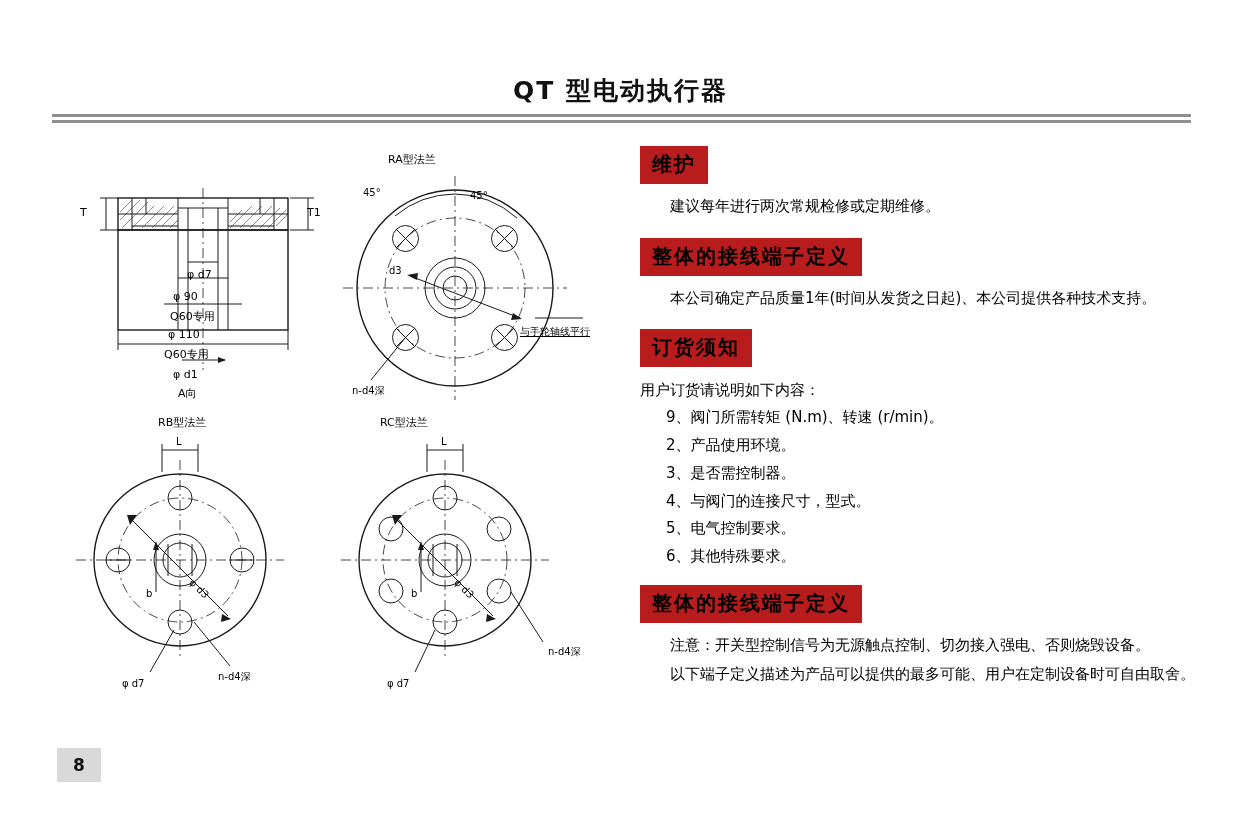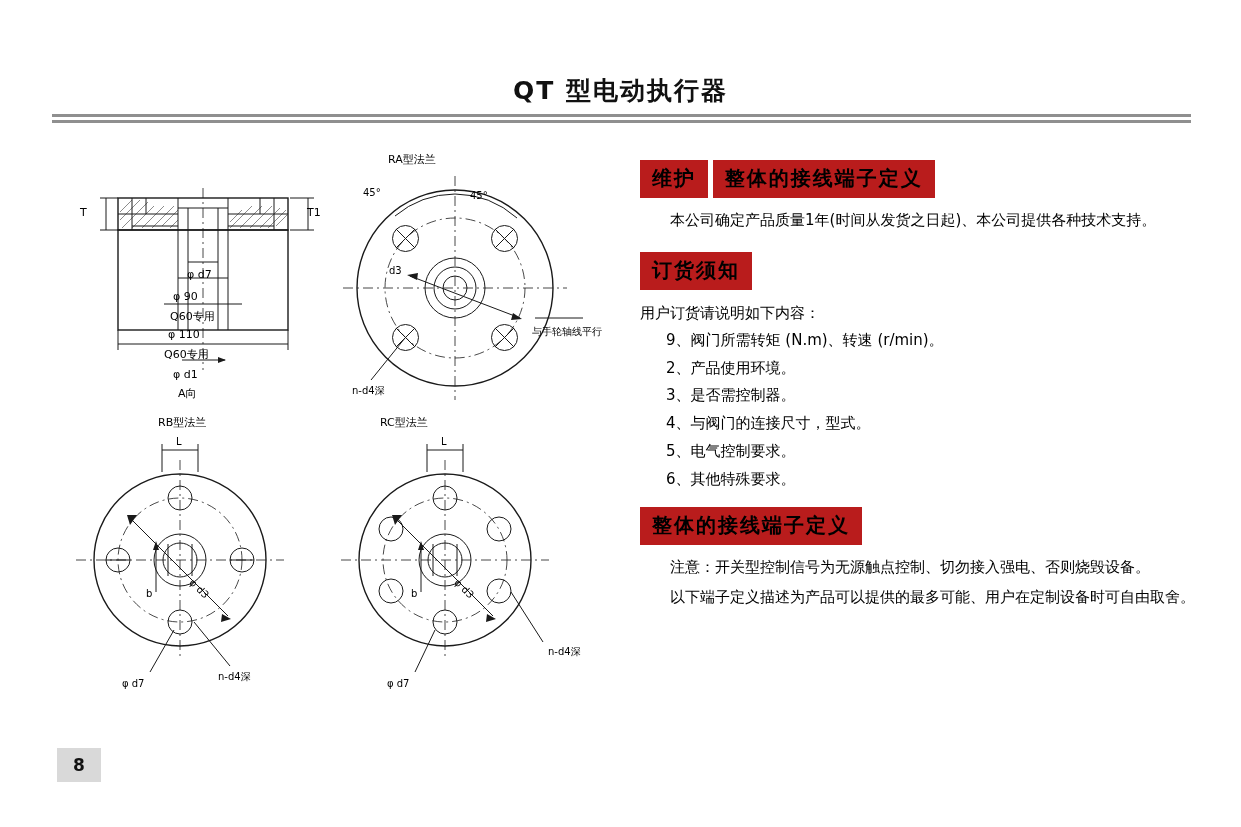--- a/index.html
+++ b/index.html
@@ -257,21 +257,21 @@
 
       <line x1="70" y1="170" x2="36" y2="212" class="ln thin"></line>
 
       <line x1="200" y1="150" x2="248" y2="150" class="ln thin"></line>
     </svg>
 
     <div class="lbl sm" style="left:303px;top:47px;">45°</div>
     <div class="lbl sm" style="left:410px;top:50px;">45°</div>
     <div class="lbl sm" style="left:329px;top:125px;">d3</div>
     <div class="lbl sm" style="left:292px;top:244px;">n-d4深</div>
-    <div class="lbl sm" style="left:472px;top:185px;">与手轮轴线平行</div>
+    <div class="lbl sm" style="left:460px;top:185px;text-decoration:underline;">与手轮轴线平行</div>
 
     <div class="lbl" style="left:98px;top:275px;">RB型法兰</div>
 
     <svg width="230" height="250" viewBox="0 0 230 250" style="position:absolute;left:10px;top:292px;">
 
       <line x1="92" y1="18" x2="128" y2="18" class="ln thin"></line>
       <line x1="92" y1="12" x2="92" y2="40" class="ln thin"></line>
       <line x1="128" y1="12" x2="128" y2="40" class="ln thin"></line>
       <circle cx="110" cy="128" r="86" class="ln med"></circle>
       <circle cx="110" cy="128" r="62" class="ln dash"></circle>
@@ -346,20 +346,21 @@
     <div class="lbl sm" style="left:381px;top:296px;">L</div>
     <div class="lbl sm" style="left:351px;top:448px;">b</div>
     <div class="lbl sm" style="left:393px;top:443px;transform:rotate(45deg);">φ d3</div>
     <div class="lbl sm" style="left:327px;top:538px;">φ d7</div>
     <div class="lbl sm" style="left:488px;top:505px;">n-d4深</div>
   </div>
 
   <div class="right-col">
 
     <div class="sec-head first">维护</div>
+    <p class="para">建议每年进行两次常规检修或定期维修。</p>
 
     <div class="sec-head">整体的接线端子定义</div>
     <p class="para">本公司确定产品质量1年(时间从发货之日起)、本公司提供各种技术支持。</p>
 
     <div class="sec-head">订货须知</div>
     <p class="list-intro">用户订货请说明如下内容：</p>
     <ul class="olist">
       <li>9、阀门所需转矩 (N.m)、转速 (r/min)。</li>
       <li>2、产品使用环境。</li>
       <li>3、是否需控制器。</li>

